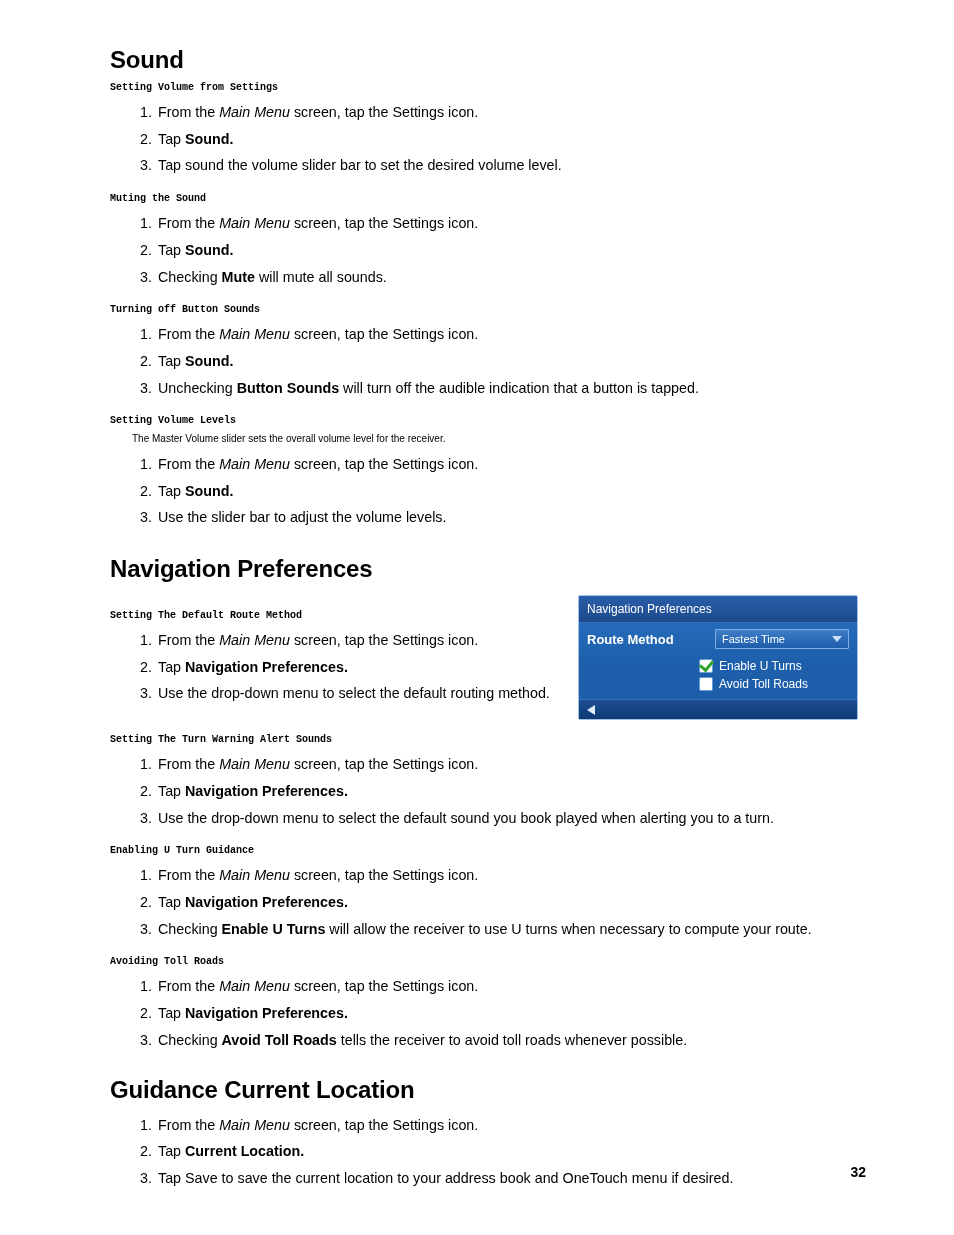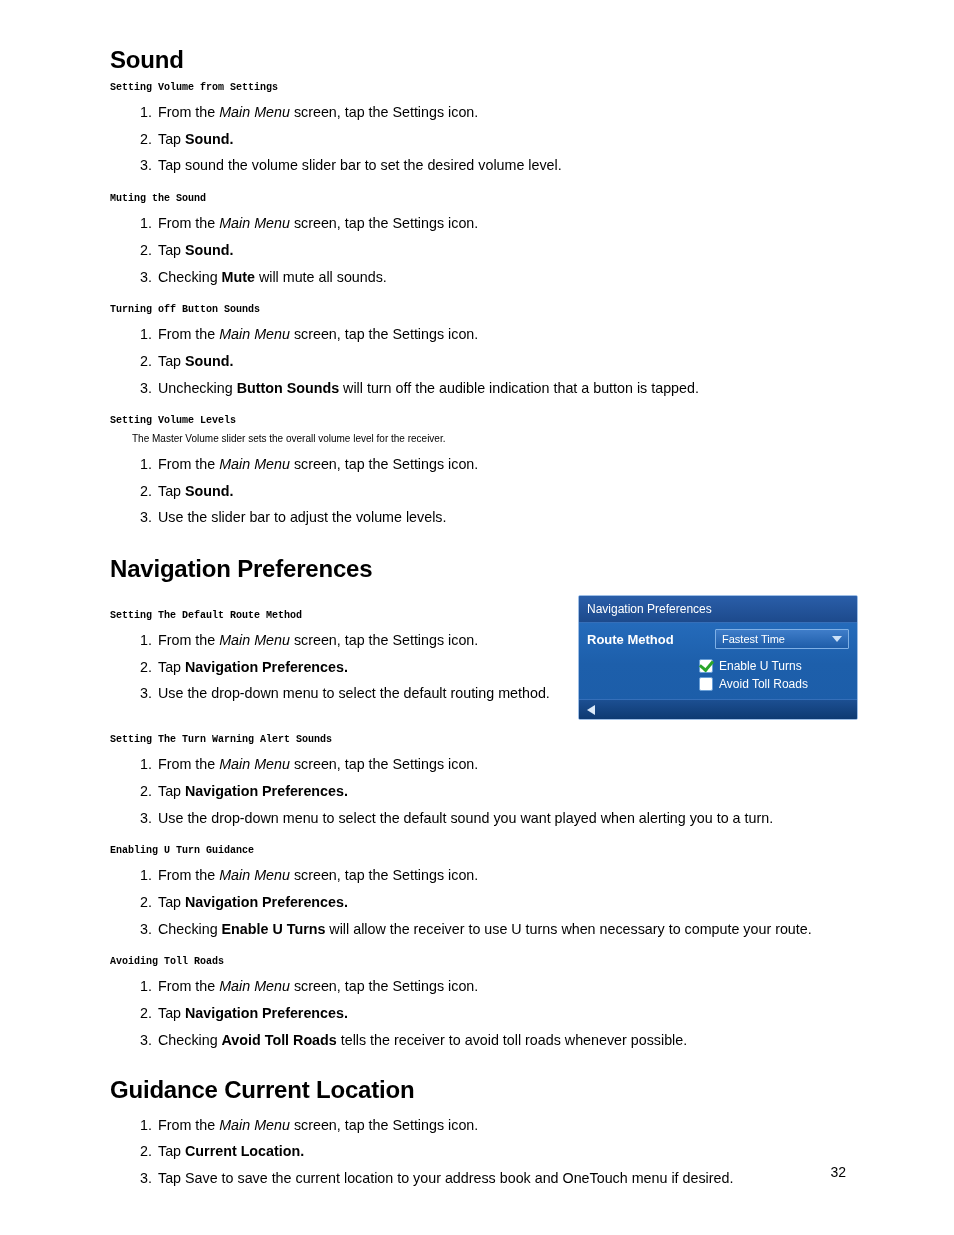--- a/index.html
+++ b/index.html
@@ -47,23 +47,24 @@
     font-size: 10px;
     margin: 4px 0 4px 22px;
     line-height: 1.45;
   }
 
   .b { font-weight: 700; }
   .i { font-style: italic; }
 
   .page-number {
     position: absolute;
-    right: 108px;
+    right: 88px;
     top: 1164px;
     font-size: 14px;
+    font-weight: bold;
   }
 
   .two-col { display: flex; align-items: center; gap: 22px; flex-wrap: nowrap; }
   .two-col .left { flex: 1 1 auto; }
 
   
   .nav-widget {
     width: 280px;
     font-family: Arial, Helvetica, sans-serif;
     font-size: 12.5px;
@@ -215,21 +216,21 @@
     <div class="nav-footer">
       <span class="back-tri"></span>
     </div>
   </div>
 </div>
 
 <div class="subhead">Setting The Turn Warning Alert Sounds</div>
 <ol class="steps">
     <li>From the <span class="i">Main Menu</span> screen, tap the Settings icon.</li>
     <li>Tap <span class="b">Navigation Preferences.</span></li>
-    <li>Use the drop-down menu to select the default sound you want played when alerting you to a turn.</li>
+    <li>Use the drop-down menu to select the default sound you book played when alerting you to a turn.</li>
   </ol>
 
 <div class="subhead">Enabling U Turn Guidance</div>
 <ol class="steps">
     <li>From the <span class="i">Main Menu</span> screen, tap the Settings icon.</li>
     <li>Tap <span class="b">Navigation Preferences.</span></li>
     <li>Checking <span class="b">Enable U Turns</span> will allow the receiver to use U turns when necessary to compute your route.</li>
   </ol>
 
 <div class="subhead">Avoiding Toll Roads</div>

